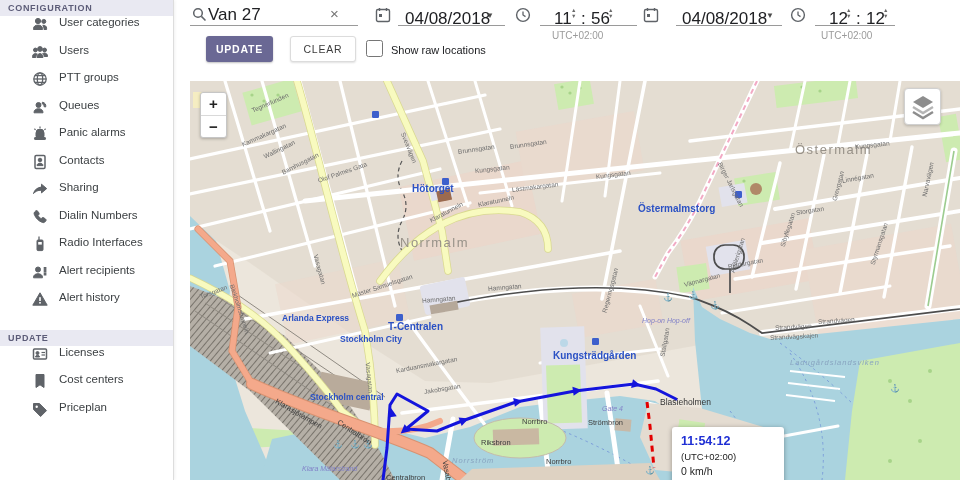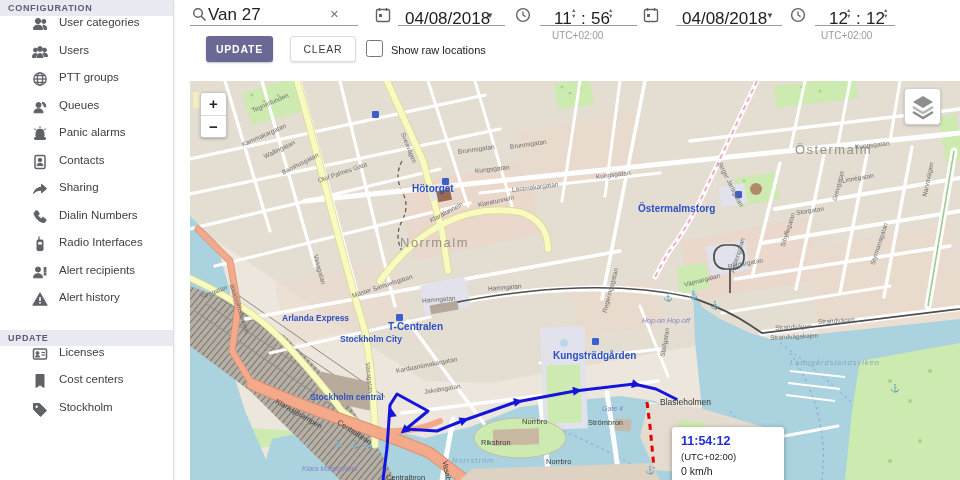--- a/index.html
+++ b/index.html
@@ -186,21 +186,21 @@
         <span class="icn"><svg viewBox="0 0 16 16">
             <path d="M4 1.5h8v13l-4-2.7-4 2.7z"></path>
           </svg></span>
         <span>Cost centers</span>
       </div>
       <div class="side-item">
         <span class="icn"><svg viewBox="0 0 16 16">
             <path d="M1.5 2.5h5.9l7.1 7.1-5.9 5.9-7.1-7.1z"></path>
             <circle cx="4.7" cy="5.7" r="1.2" fill="#fff" stroke="none"></circle>
           </svg></span>
-        <span>Stockholm</span>
+        <span>Priceplan</span>
       </div>
     </aside>
 
   <div id="content">
 
     <span class="abs tbicon" style="left:12px;top:7px;">
       <svg width="15" height="15" viewBox="0 0 15 15">
           <circle cx="6" cy="6" r="4.3" stroke-width="1.5"></circle>
           <line x1="9.4" y1="9.4" x2="13.5" y2="13.5" stroke-width="1.5"></line>
         </svg>

